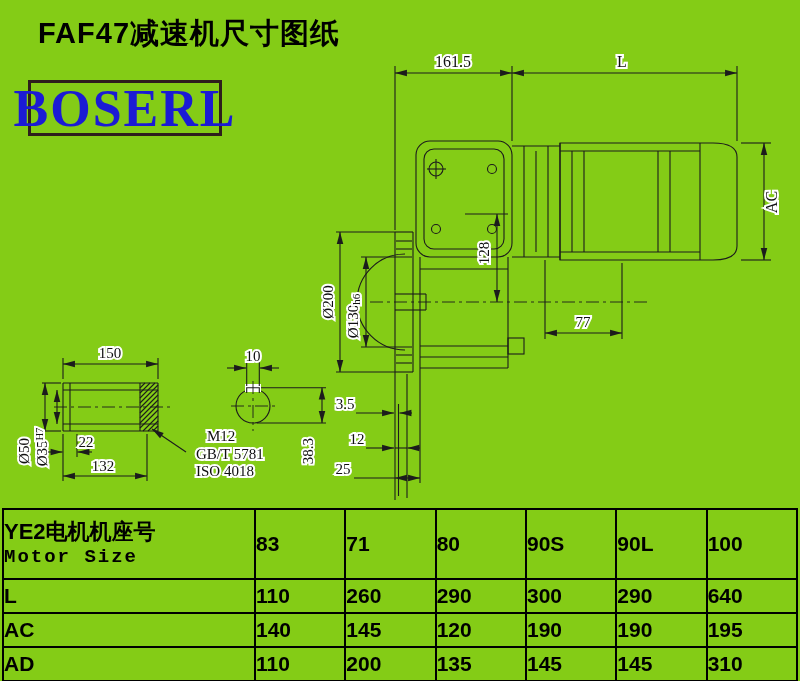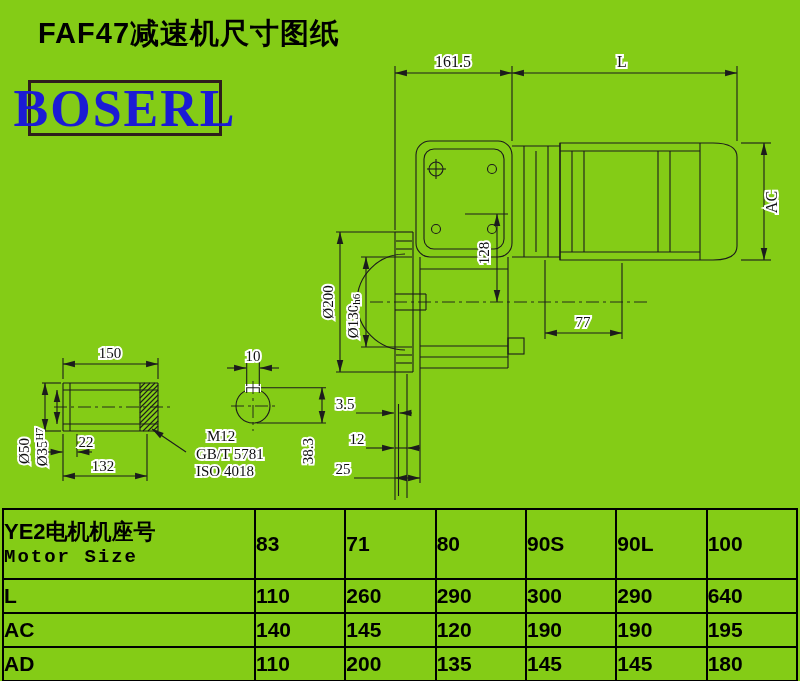--- a/index.html
+++ b/index.html
@@ -275,18 +275,18 @@
         <td>190</td>
         <td>195</td>
       </tr>
       <tr class="datarow">
         <td>AD</td>
         <td>110</td>
         <td>200</td>
         <td>135</td>
         <td>145</td>
         <td>145</td>
-        <td>180</td>
+        <td>310</td>
       </tr>
     </tbody>
   </table>
 
 </div>
 
 </body></html>

